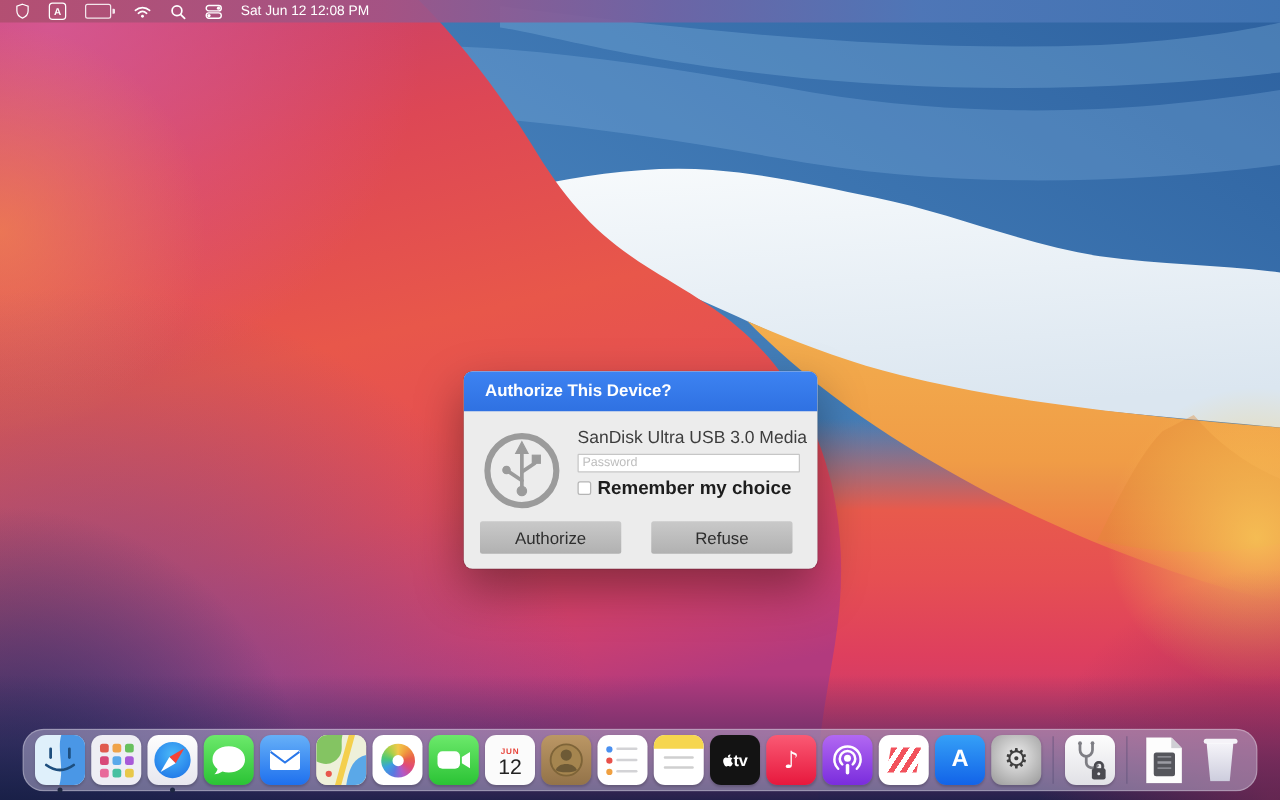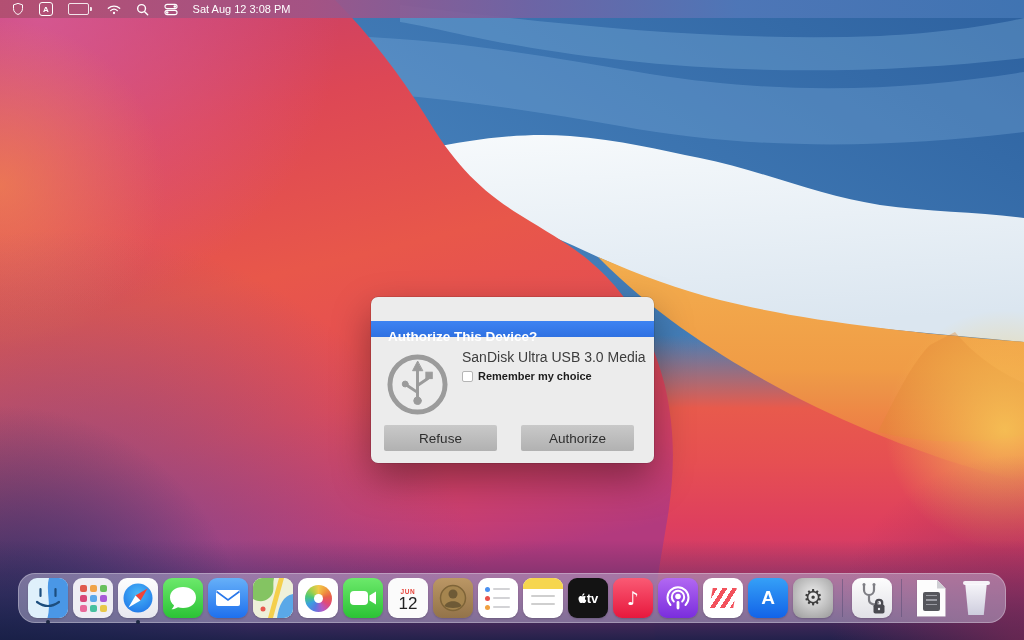--- a/index.html
+++ b/index.html
@@ -27,40 +27,40 @@
   .battery{display:flex;align-items:center;}
   .battery .cell{width:17px;height:8px;border:1px solid rgba(255,255,255,.85);border-radius:2px;padding:1px;}
   .battery .fill{width:62%;height:100%;background:#fff;border-radius:1px;}
   .battery .nub{width:1.6px;height:3.5px;background:rgba(255,255,255,.85);border-radius:0 1px 1px 0;margin-left:1px;}
   .clock{font-size:11px;white-space:nowrap;}
 
   
   .dialog{position:absolute;left:371px;top:297px;width:283px;z-index:20;
     background:#ececec;border-radius:7px;overflow:hidden;
     box-shadow:0 16px 38px rgba(0,0,0,.38),0 0 0 .5px rgba(0,0,0,.18);}
-  .dialog-title{height:16px;line-height:32px;padding-left:17px;
-    background:linear-gradient(#3d83f2,#2f71e2);color:#fff;font-size:13.5px;font-weight:600;margin-top:24px;}
+  .dialog-title{height:32px;line-height:32px;padding-left:17px;
+    background:linear-gradient(#3d83f2,#2f71e2);color:#fff;font-size:13.5px;font-weight:600;}
   .dialog-body{display:flex;padding:11px 14px 0 15px;}
   .usb-badge{flex:0 0 auto;margin-top:5px;}
   .dialog-info{margin-left:13px;flex:1;min-width:0;}
   .info-line{font-size:14px;color:#3d3d3d;line-height:18px;white-space:nowrap;}
   .password{margin-top:5px;width:100%;box-sizing:border-box;height:15px;
     font-size:10px;font-family:inherit;border:1px solid #c6c6c6;border-radius:1px;
     padding:0 3px;color:#333;background:#fff;outline:none;}
   .password::placeholder{color:#bdbdbd;}
   .remember-row{margin-top:4px;display:flex;align-items:center;gap:5px;}
   .checkbox{width:9px;height:9px;background:#fff;border:1px solid #b5b5b5;border-radius:2px;}
-  .remember-label{font-size:11px;font-weight:700;color:#1d1d1d;}
+  .remember-label{font-size:15px;font-weight:700;color:#1d1d1d;}
   .dialog-buttons{display:flex;gap:24px;padding:9px 20px 12px 13px;}
   .btn{flex:1;height:26px;border:none;border-radius:2px;cursor:pointer;
     background:linear-gradient(#c9c9c9,#b1b1b1);color:#2e2e2e;
     font-size:13.5px;font-family:inherit;}
 
   
-  .dock{position:absolute;bottom:17px;left:50%;transform:translateX(-50%);z-index:30;
+  .dock{position:absolute;bottom:7px;left:50%;transform:translateX(-50%);z-index:30;
     display:flex;align-items:center;gap:5px;padding:4px 9px;
     background:rgba(205,198,228,.45);border:1px solid rgba(255,255,255,.28);border-radius:17px;}
   .dock-item{position:relative;width:40px;height:40px;cursor:pointer;}
   .app-icon{width:40px;height:40px;border-radius:9px;overflow:hidden;position:relative;
     display:flex;align-items:center;justify-content:center;box-shadow:0 1px 2px rgba(0,0,0,.18);}
   .dock-divider{width:1px;height:38px;background:rgba(85,75,115,.5);margin:0 4px;}
   .running-dot{position:absolute;left:50%;transform:translateX(-50%);bottom:-6px;
     width:4px;height:4px;border-radius:50%;background:#1d2742;}
 
   .ic-launchpad{background:rgba(248,248,252,.92);}
@@ -228,21 +228,21 @@
       </svg>
     </span>
     <span class="status-icon">
       <svg width="14" height="13" viewBox="0 0 15 14" fill="none" stroke="#fff" stroke-width="1.2">
         <rect x="1" y="1.5" width="13" height="4.6" rx="2.3"></rect>
           <circle cx="11.6" cy="3.8" r="1.4" fill="#fff" stroke="none"></circle>
         <rect x="1" y="7.9" width="13" height="4.6" rx="2.3"></rect>
           <circle cx="3.4" cy="10.2" r="1.4" fill="#fff" stroke="none"></circle>
       </svg>
     </span>
-    <span class="clock">Sat Aug 12 3:08 PM</span>
+    <span class="clock">Sat Jun 12 12:08 PM</span>
   </div>
 </header>
 
 <div class="dialog">
   <div class="dialog-title">Authorize This Device?</div>
   <div class="dialog-body">
     <div class="usb-badge">
       <svg width="63" height="63" viewBox="0 0 64 64">
         <circle cx="32" cy="32" r="28" fill="none" stroke="#9b9b9b" stroke-width="5"></circle>
         <g stroke="#9b9b9b" stroke-width="3" fill="#9b9b9b" stroke-linecap="round">
@@ -251,29 +251,30 @@
           <circle cx="32" cy="48.5" r="3.8" stroke-width="1"></circle>
           <path d="M32,40 L21.5,33" fill="none"></path>
           <circle cx="19.5" cy="31.5" r="3" stroke-width="1"></circle>
           <path d="M32,33 L42.5,26" fill="none"></path>
           <rect x="40.5" y="19.5" width="6.5" height="6.5" stroke-width="1"></rect>
         </g>
       </svg>
     </div>
     <div class="dialog-info">
       <div class="info-line">SanDisk Ultra USB 3.0 Media</div>
+      <input class="password" type="password" placeholder="Password" style="">
       <div class="remember-row">
         <span class="checkbox"></span>
         <span class="remember-label">Remember my choice</span>
       </div>
     </div>
   </div>
   <div class="dialog-buttons">
+    <button class="btn">Authorize</button>
     <button class="btn">Refuse</button>
-    <button class="btn">Authorize</button>
   </div>
 </div>
 
 <nav class="dock">
 
   <div class="dock-item">
     <div class="app-icon">
       <svg width="40" height="40" viewBox="0 0 40 40">
         <rect width="40" height="40" fill="#dff0fb"></rect>
         <path d="M21,0 C17.5,12 23.5,26 19.5,40 L40,40 L40,0 Z" fill="#4a97e6"></path>

